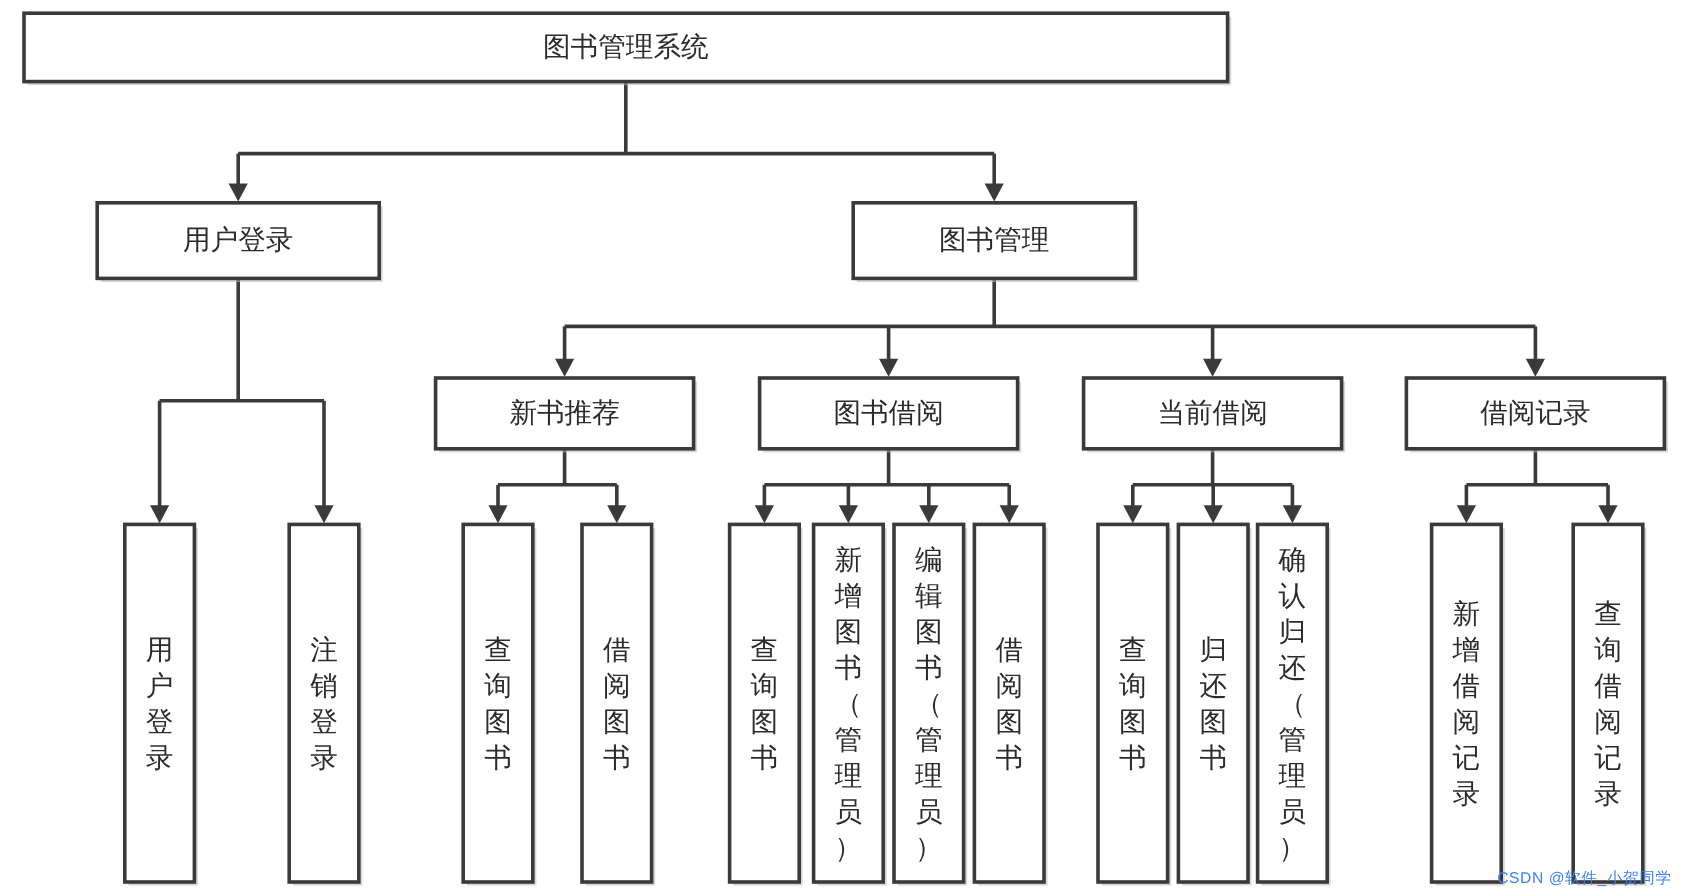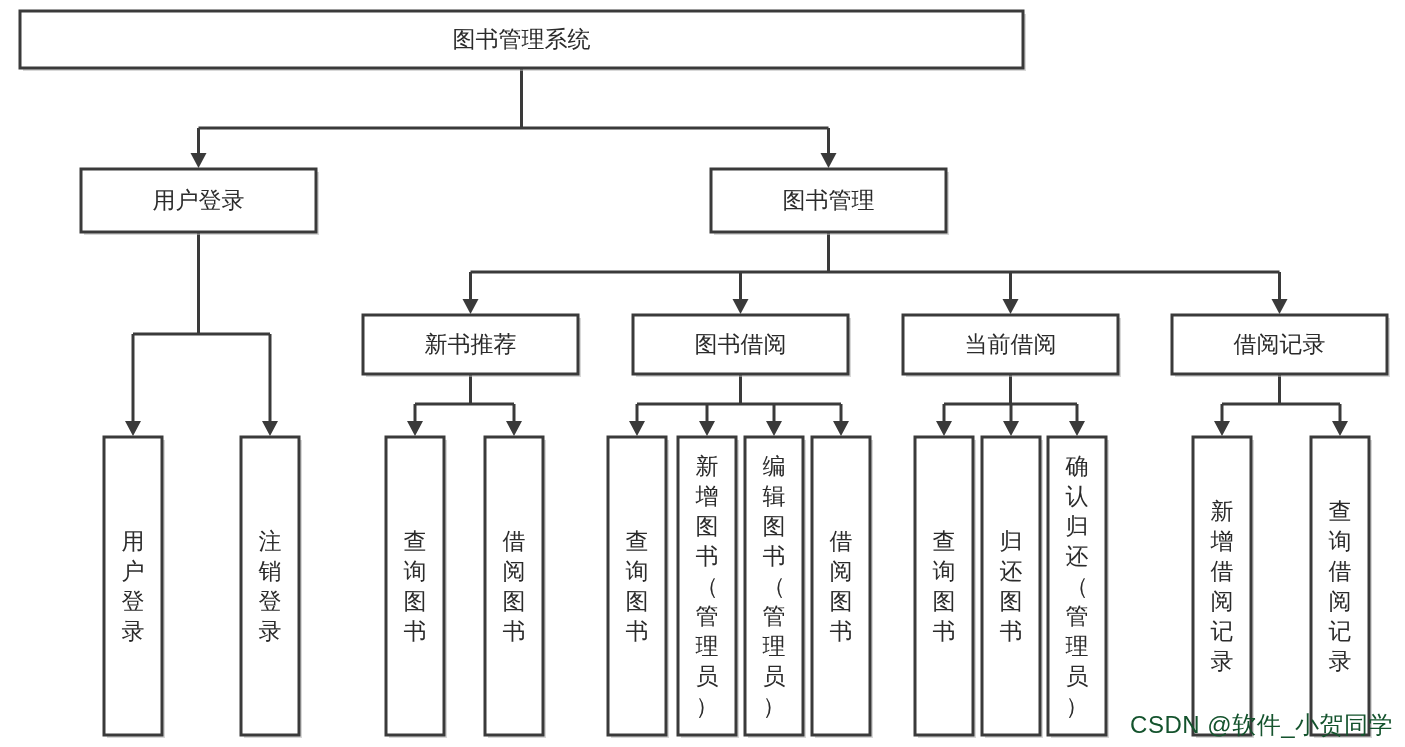--- a/index.html
+++ b/index.html
@@ -61,22 +61,22 @@
     font-size: 23px;
     fill: #2b2b2b;
     text-anchor: middle;
     white-space: pre;
   }
   .watermark-text {
     position: absolute;
     right: 12px;
     bottom: 6px;
     font-family: "Liberation Sans", "DejaVu Sans", sans-serif;
-    font-size: 24px;
-    color: #14532d;
+    font-size: 13px;
+    color: #3b82f6;
     letter-spacing: 0.5px;
     user-select: none;
     pointer-events: none;
     white-space: nowrap;
   }
 </style>
 </head>
 <body>
 
 <div id="diagram-root">

